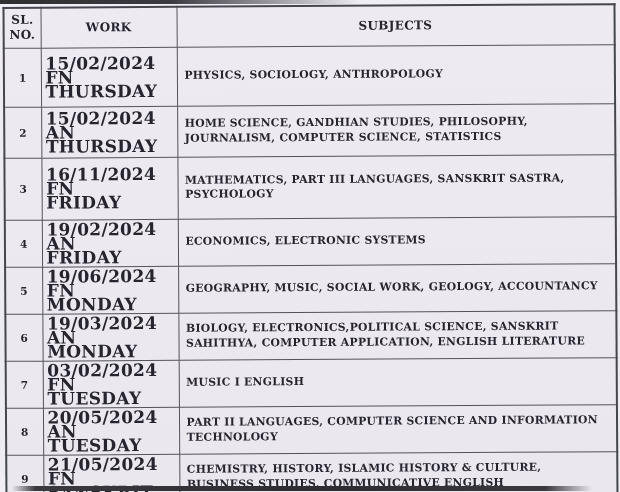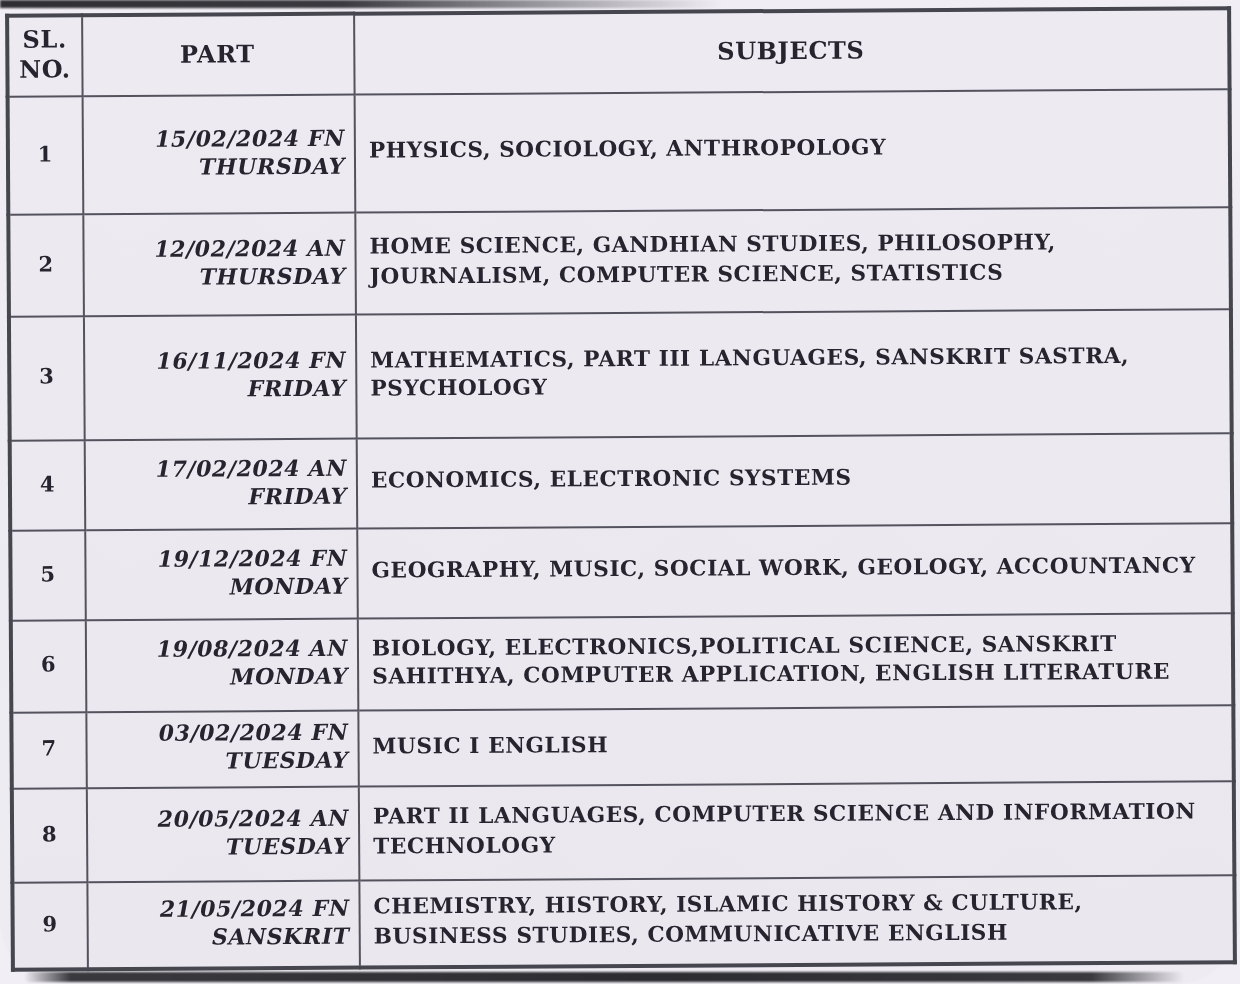--- a/index.html
+++ b/index.html
@@ -69,24 +69,23 @@
   tr.r5 { height: 45px; }
   tr.r6 { height: 46px; }
   tr.r7 { height: 38px; }
   tr.r8 { height: 47px; }
   tr.r9 { height: 44px; }
   td.c-sl {
     text-align: center;
     font-size: 10.5px;
   }
   td.c-date {
-    text-align: right;
-    font-size: 11px;
+    text-align: left;
+    font-size: 17px;
     line-height: 14px;
-    font-style: italic;
   }
   td.c-sub {
     text-align: left;
     font-size: 10.8px;
     line-height: 14.5px;
     padding-left: 7px;
     padding-right: 4px;
   }
 </style>
 </head>
@@ -99,21 +98,21 @@
     <table class="timetable">
       <colgroup>
         <col class="c1">
           <col class="c2">
           <col class="c3">
       </colgroup>
       <thead>
         <tr class="hdr">
           <th class="slno-h">SL.
 NO.</th>
-          <th>PART</th>
+          <th>WORK</th>
           <th>SUBJECTS</th>
         </tr>
       </thead>
       <tbody>
           <tr class="r1">
     <td class="c-sl">
       <span>1</span>
     </td>
     <td class="c-date">
       <div>15/02/2024 FN</div>
@@ -121,21 +120,21 @@
     </td>
     <td class="c-sub">
       <span>PHYSICS, SOCIOLOGY, ANTHROPOLOGY</span>
     </td>
   </tr>
           <tr class="r2">
     <td class="c-sl">
       <span>2</span>
     </td>
     <td class="c-date">
-      <div>12/02/2024 AN</div>
+      <div>15/02/2024 AN</div>
       <div>THURSDAY</div>
     </td>
     <td class="c-sub">
       <span>HOME SCIENCE, GANDHIAN STUDIES, PHILOSOPHY, JOURNALISM, COMPUTER SCIENCE, STATISTICS</span>
     </td>
   </tr>
           <tr class="r3">
     <td class="c-sl">
       <span>3</span>
     </td>
@@ -145,45 +144,45 @@
     </td>
     <td class="c-sub">
       <span>MATHEMATICS, PART III LANGUAGES, SANSKRIT SASTRA, PSYCHOLOGY</span>
     </td>
   </tr>
           <tr class="r4">
     <td class="c-sl">
       <span>4</span>
     </td>
     <td class="c-date">
-      <div>17/02/2024 AN</div>
+      <div>19/02/2024 AN</div>
       <div>FRIDAY</div>
     </td>
     <td class="c-sub">
       <span>ECONOMICS, ELECTRONIC SYSTEMS</span>
     </td>
   </tr>
           <tr class="r5">
     <td class="c-sl">
       <span>5</span>
     </td>
     <td class="c-date">
-      <div>19/12/2024 FN</div>
+      <div>19/06/2024 FN</div>
       <div>MONDAY</div>
     </td>
     <td class="c-sub">
       <span>GEOGRAPHY, MUSIC, SOCIAL WORK, GEOLOGY, ACCOUNTANCY</span>
     </td>
   </tr>
           <tr class="r6">
     <td class="c-sl">
       <span>6</span>
     </td>
     <td class="c-date">
-      <div>19/08/2024 AN</div>
+      <div>19/03/2024 AN</div>
       <div>MONDAY</div>
     </td>
     <td class="c-sub">
       <span>BIOLOGY,  ELECTRONICS,POLITICAL SCIENCE, SANSKRIT SAHITHYA, COMPUTER APPLICATION, ENGLISH LITERATURE</span>
     </td>
   </tr>
           <tr class="r7">
     <td class="c-sl">
       <span>7</span>
     </td>

